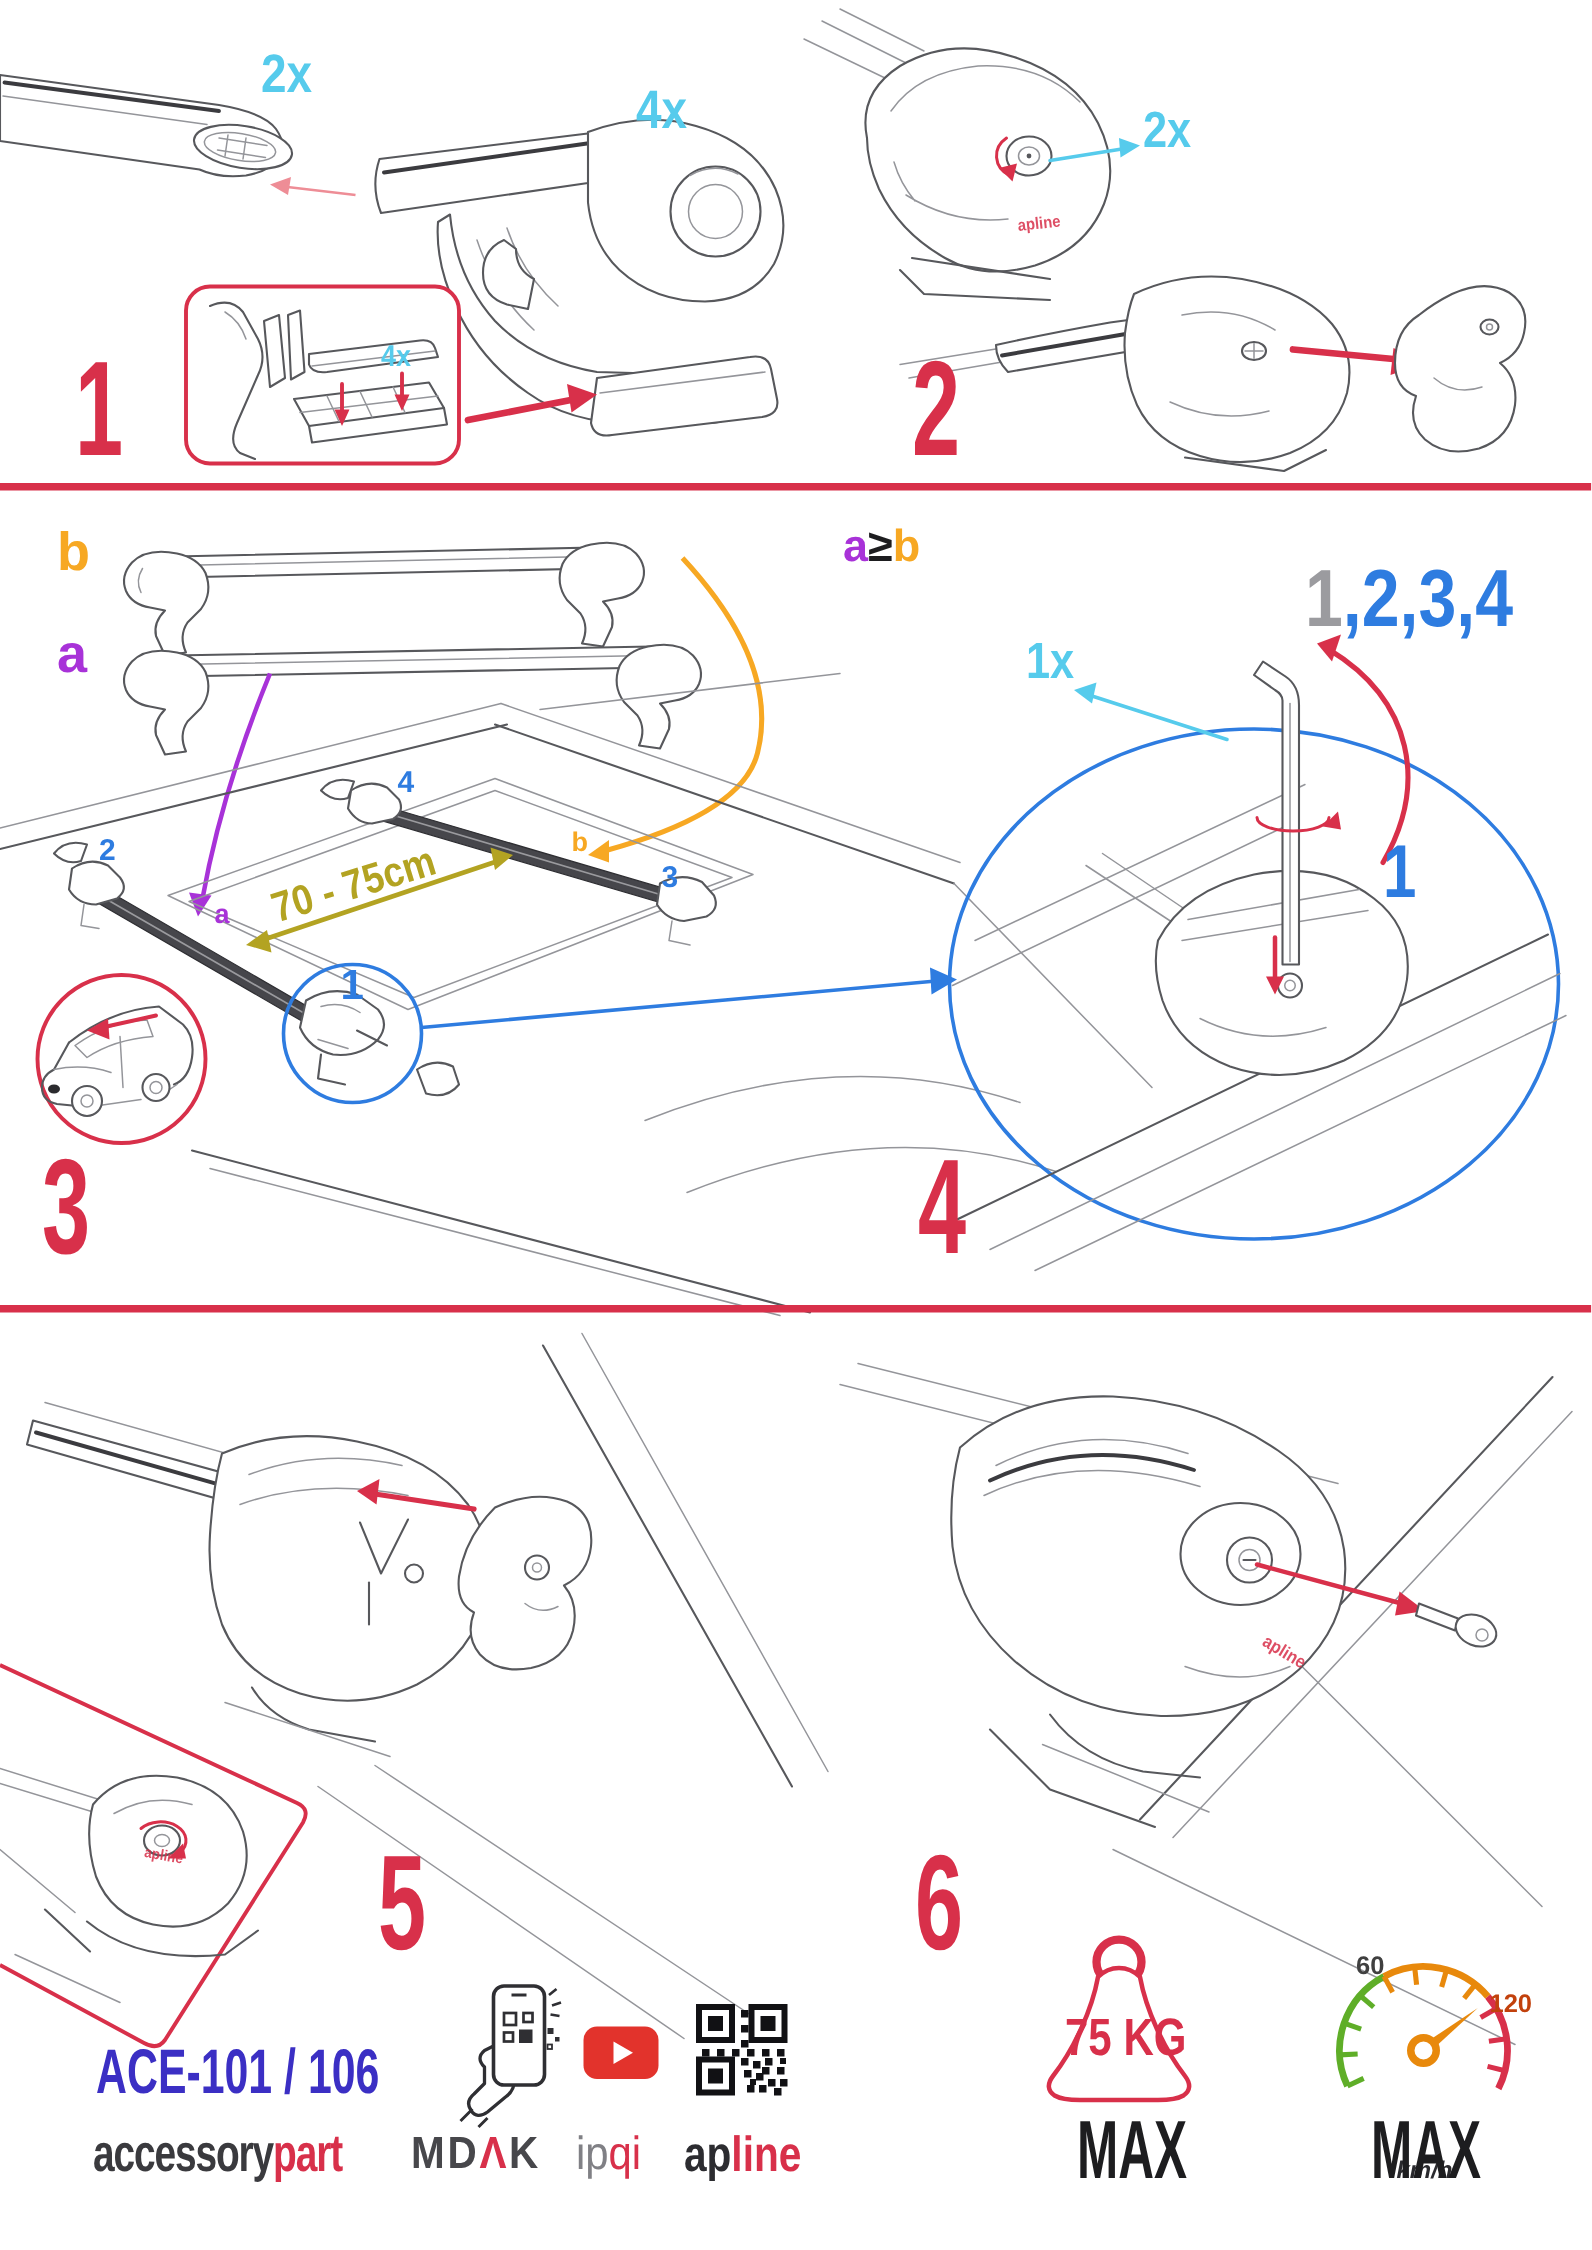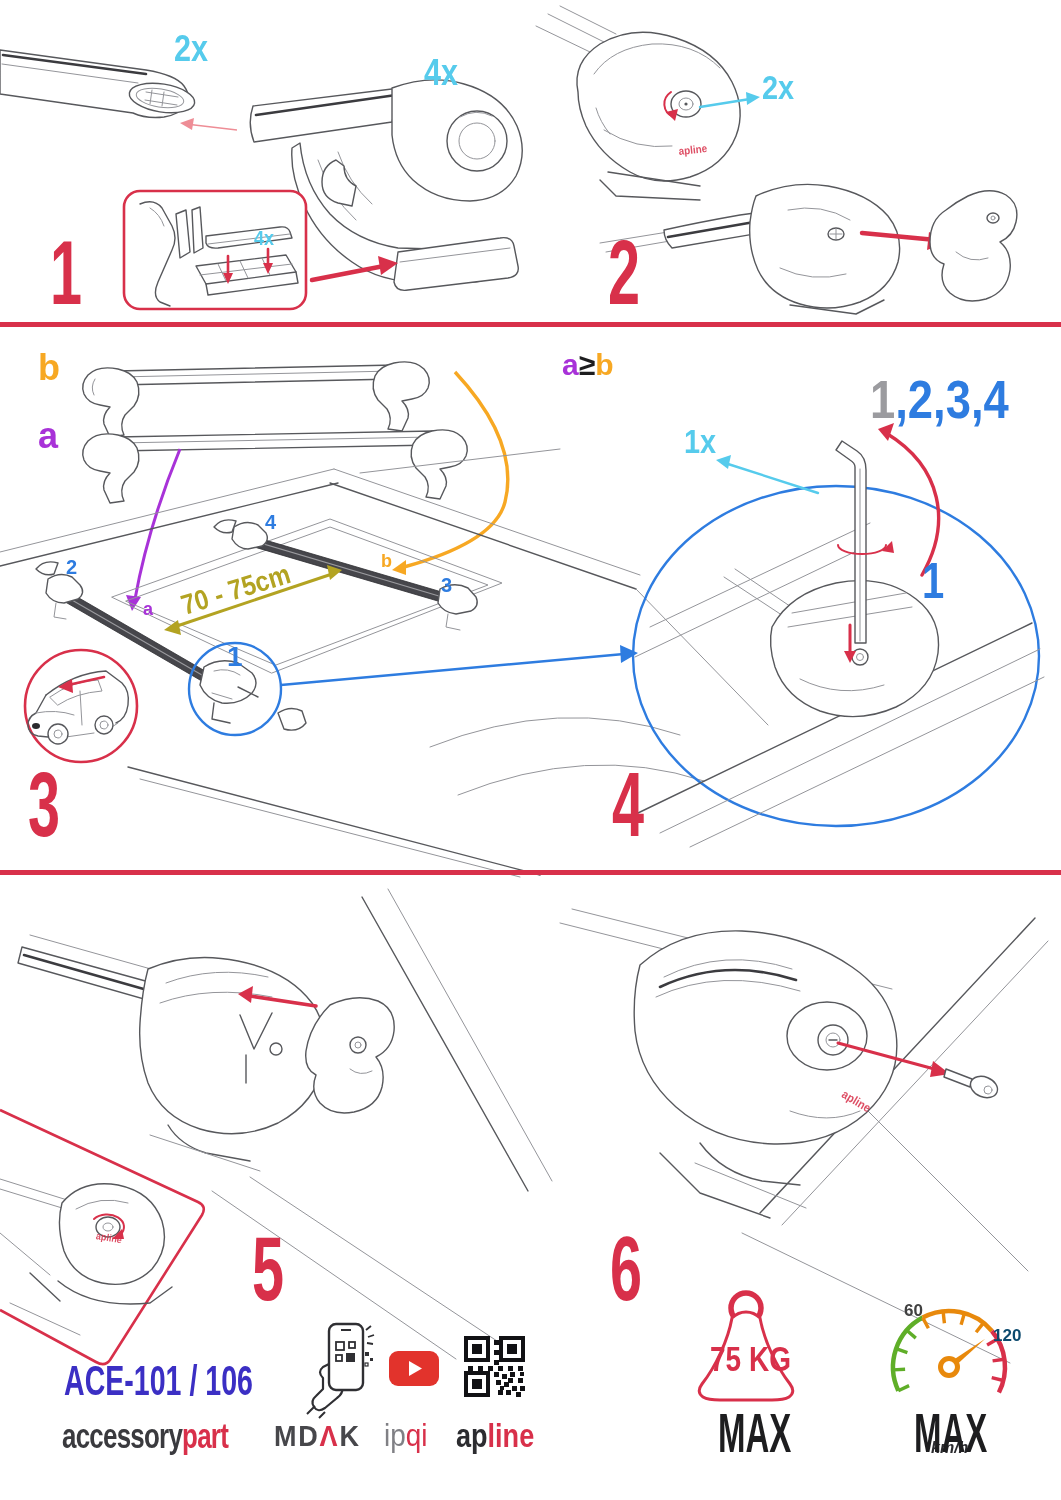--- a/index.html
+++ b/index.html
@@ -416,17 +416,17 @@
     </g>
     <g stroke="#d8304a" stroke-width="3.4">
       <line x1="113.5" y1="45.0" x2="103.1" y2="51.0"></line>
         <line x1="120.4" y1="65.2" x2="108.6" y2="66.9"></line>
       <line x1="119.3" y1="86.5" x2="107.7" y2="83.6"></line>
     </g>
     <polygon points="62.8,70.2 67.2,75.8 101.2,44.7" fill="#e8890c"></polygon>
     <circle cx="65" cy="73" r="8.5" fill="#ffffff" stroke="#e8890c" stroke-width="5"></circle>
   </svg>
   <div class="t" style="left:904px;top:1302px;font-size:17px;color:#404040;">60</div>
-  <div class="t" style="left:993px;top:1327px;font-size:17px;color:#0c4a6e;">120</div>
+  <div class="t" style="left:993px;top:1327px;font-size:17px;color:#c2410c;">120</div>
   <div class="t" style="left:931px;top:1440px;font-size:16px;font-weight:600;color:#2a2a2e;font-style:italic;">km/h</div>
   <div class="t" style="left:914px;top:1406px;font-size:55px;transform:scaleX(.6);color:var(--ink);">MAX</div>
 
 </div>
 
 </body></html>

